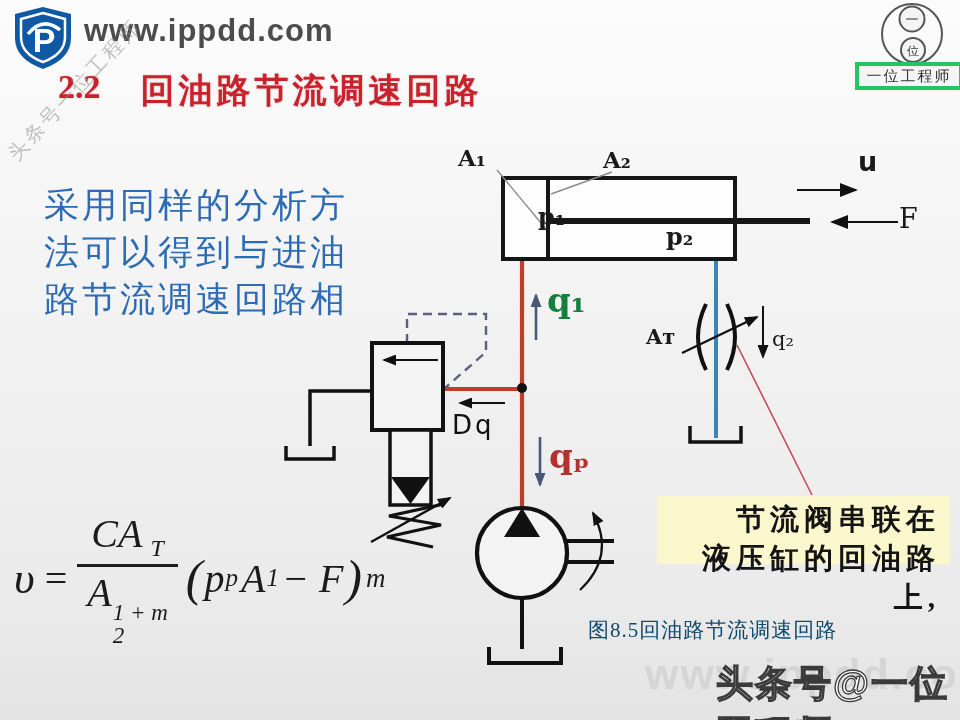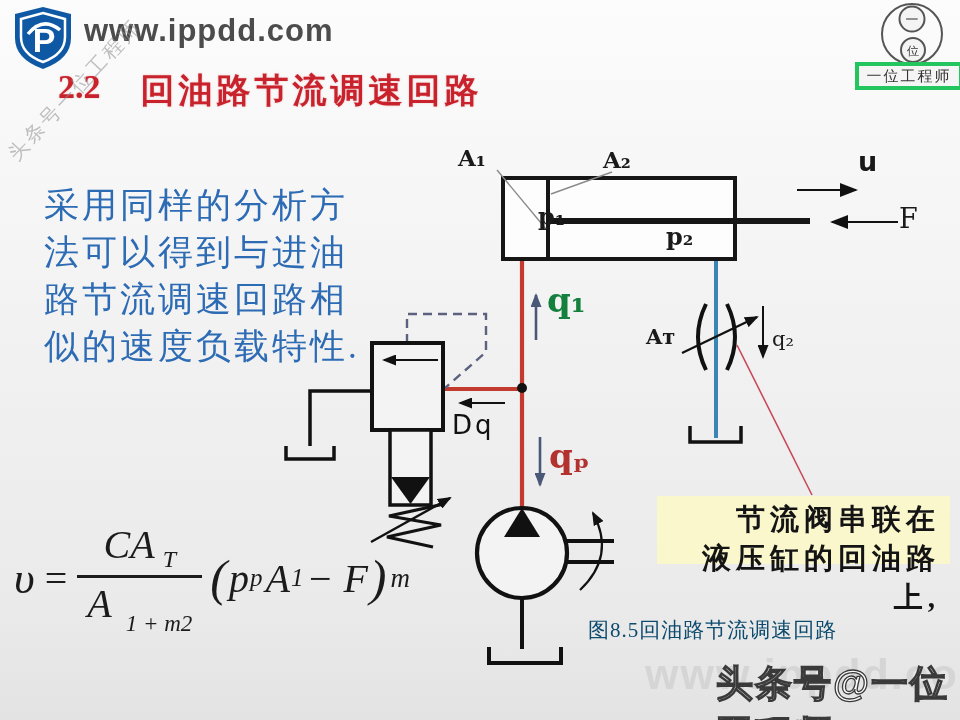--- a/index.html
+++ b/index.html
@@ -41,21 +41,21 @@
     line-height:39px;letter-spacing:5px;text-align:right;box-sizing:border-box;padding:4px 10px 0 0;}
   
   .formula{left:14px;top:512px;height:132px;display:flex;align-items:center;
     font-family:"Liberation Serif",serif;font-style:italic;color:#1b1b1b;font-size:40px;}
   .f-lhs{font-size:45px;margin-right:10px;}
   .f-eq{font-style:normal;margin-right:10px;}
   .frac{display:inline-flex;flex-direction:column;align-items:center;margin-right:6px;}
   .frac .num,.frac .den{padding:0 10px;}
   .frac .num sub{font-size:24px;font-style:italic;margin-left:8px;}
   .frac .bar{align-self:stretch;border-top:3px solid #1b1b1b;margin:2px 0;}
-  .stack{display:inline-flex;font-size:23px;line-height:23px;vertical-align:-14px;margin-left:14px;}
+  .stack{display:inline-flex;flex-direction:column;font-size:23px;line-height:23px;vertical-align:-14px;margin-left:1px;}
   .f-rest{display:inline-flex;align-items:center;}
   .f-rest .paren{font-size:50px;font-weight:normal;margin:0 2px;}
   .f-rest sub{font-size:25px;vertical-align:-10px;margin:0 3px 0 1px;}
   .f-exp{font-size:27px;vertical-align:22px;margin-left:2px;}
   
   .wm-diagonal{left:2px;top:148px;transform:rotate(-47deg);transform-origin:0 0;
     font-size:20px;color:#8f8f8f;opacity:.55;letter-spacing:3px;white-space:nowrap;}
   .wm-gray{left:645px;top:650px;font-size:43px;font-weight:bold;color:#d5d5d5;letter-spacing:2px;}
   .wm-outline{left:716px;top:659px;font-size:37px;font-weight:bold;color:#fbfbfb;
     -webkit-text-stroke:1.3px #3a3a3a;letter-spacing:2px;}
@@ -157,21 +157,20 @@
 
 <div class="abs title">
   <span class="t-num">2.2</span>
   <span class="t-text">回油路节流调速回路</span>
 </div>
 
 <div class="abs para">
   <div>采用同样的分析方</div>
   <div>法可以得到与进油</div>
   <div>路节流调速回路相</div>
-  <div>似的速度负载特性.</div>
 </div>
 
 <div class="abs dlbl lbl-a1">A₁</div>
 <div class="abs dlbl lbl-a2">A₂</div>
 <div class="abs dlbl lbl-p1">p₁</div>
 <div class="abs dlbl lbl-p2">p₂</div>
 <div class="abs dlbl lbl-u">u</div>
 <div class="abs dlbl lbl-f">F</div>
 <div class="abs dlbl lbl-q1">q₁</div>
 <div class="abs dlbl lbl-qp">qₚ</div>

